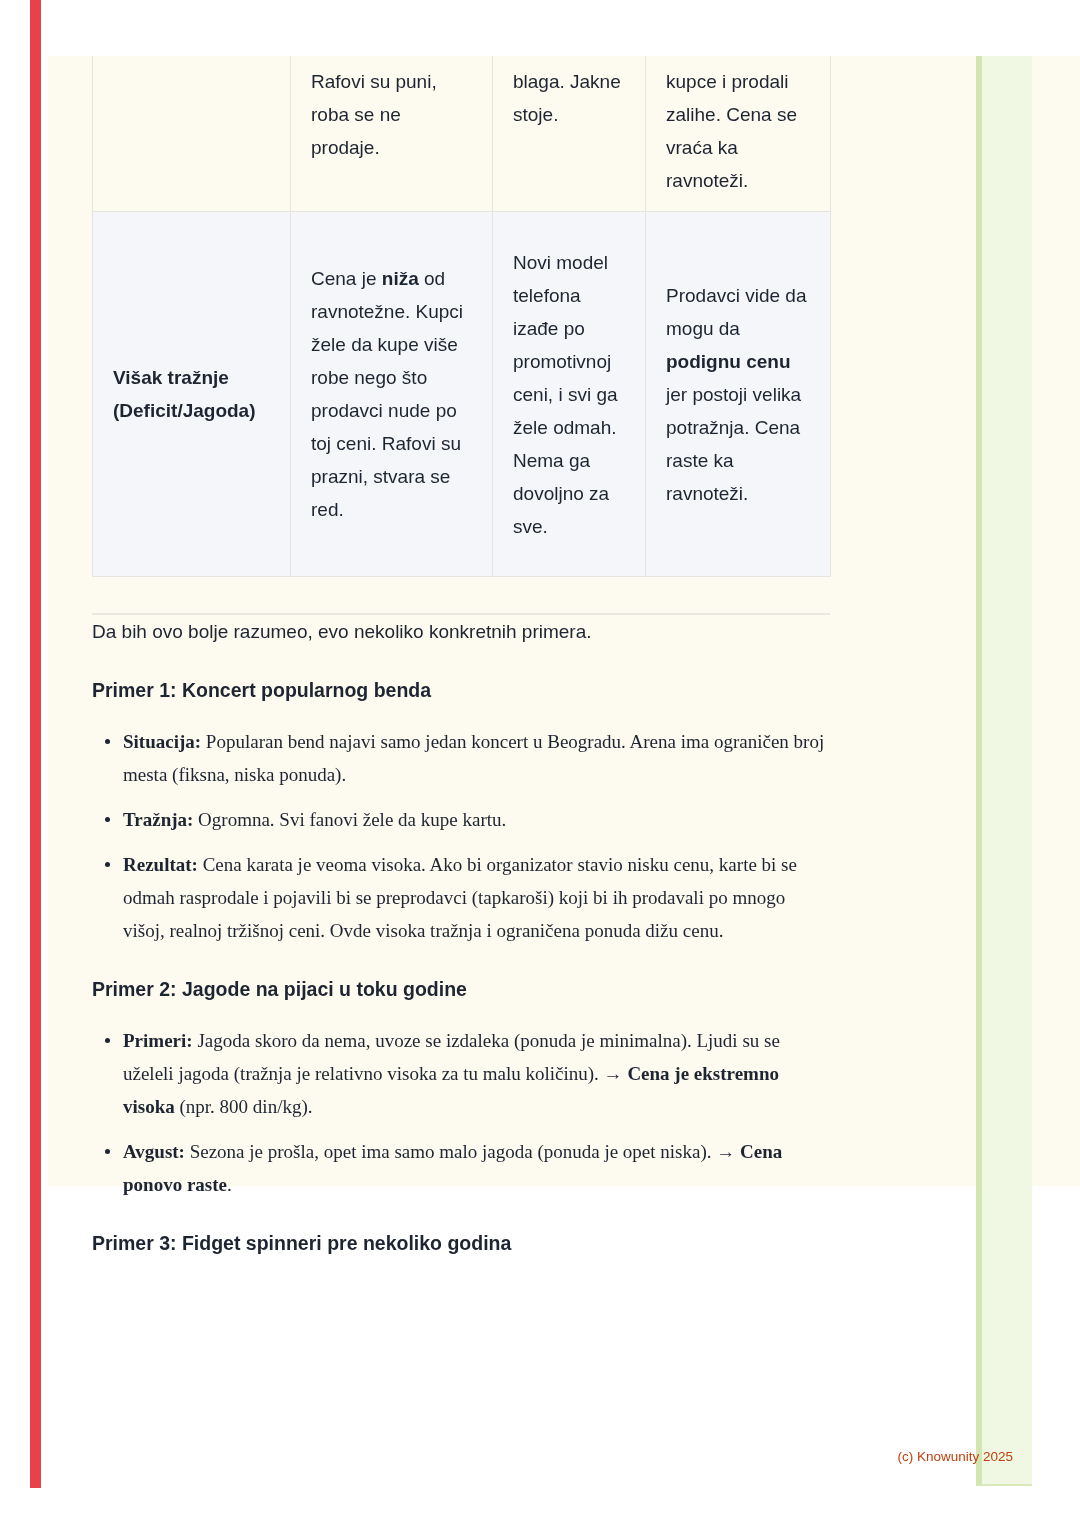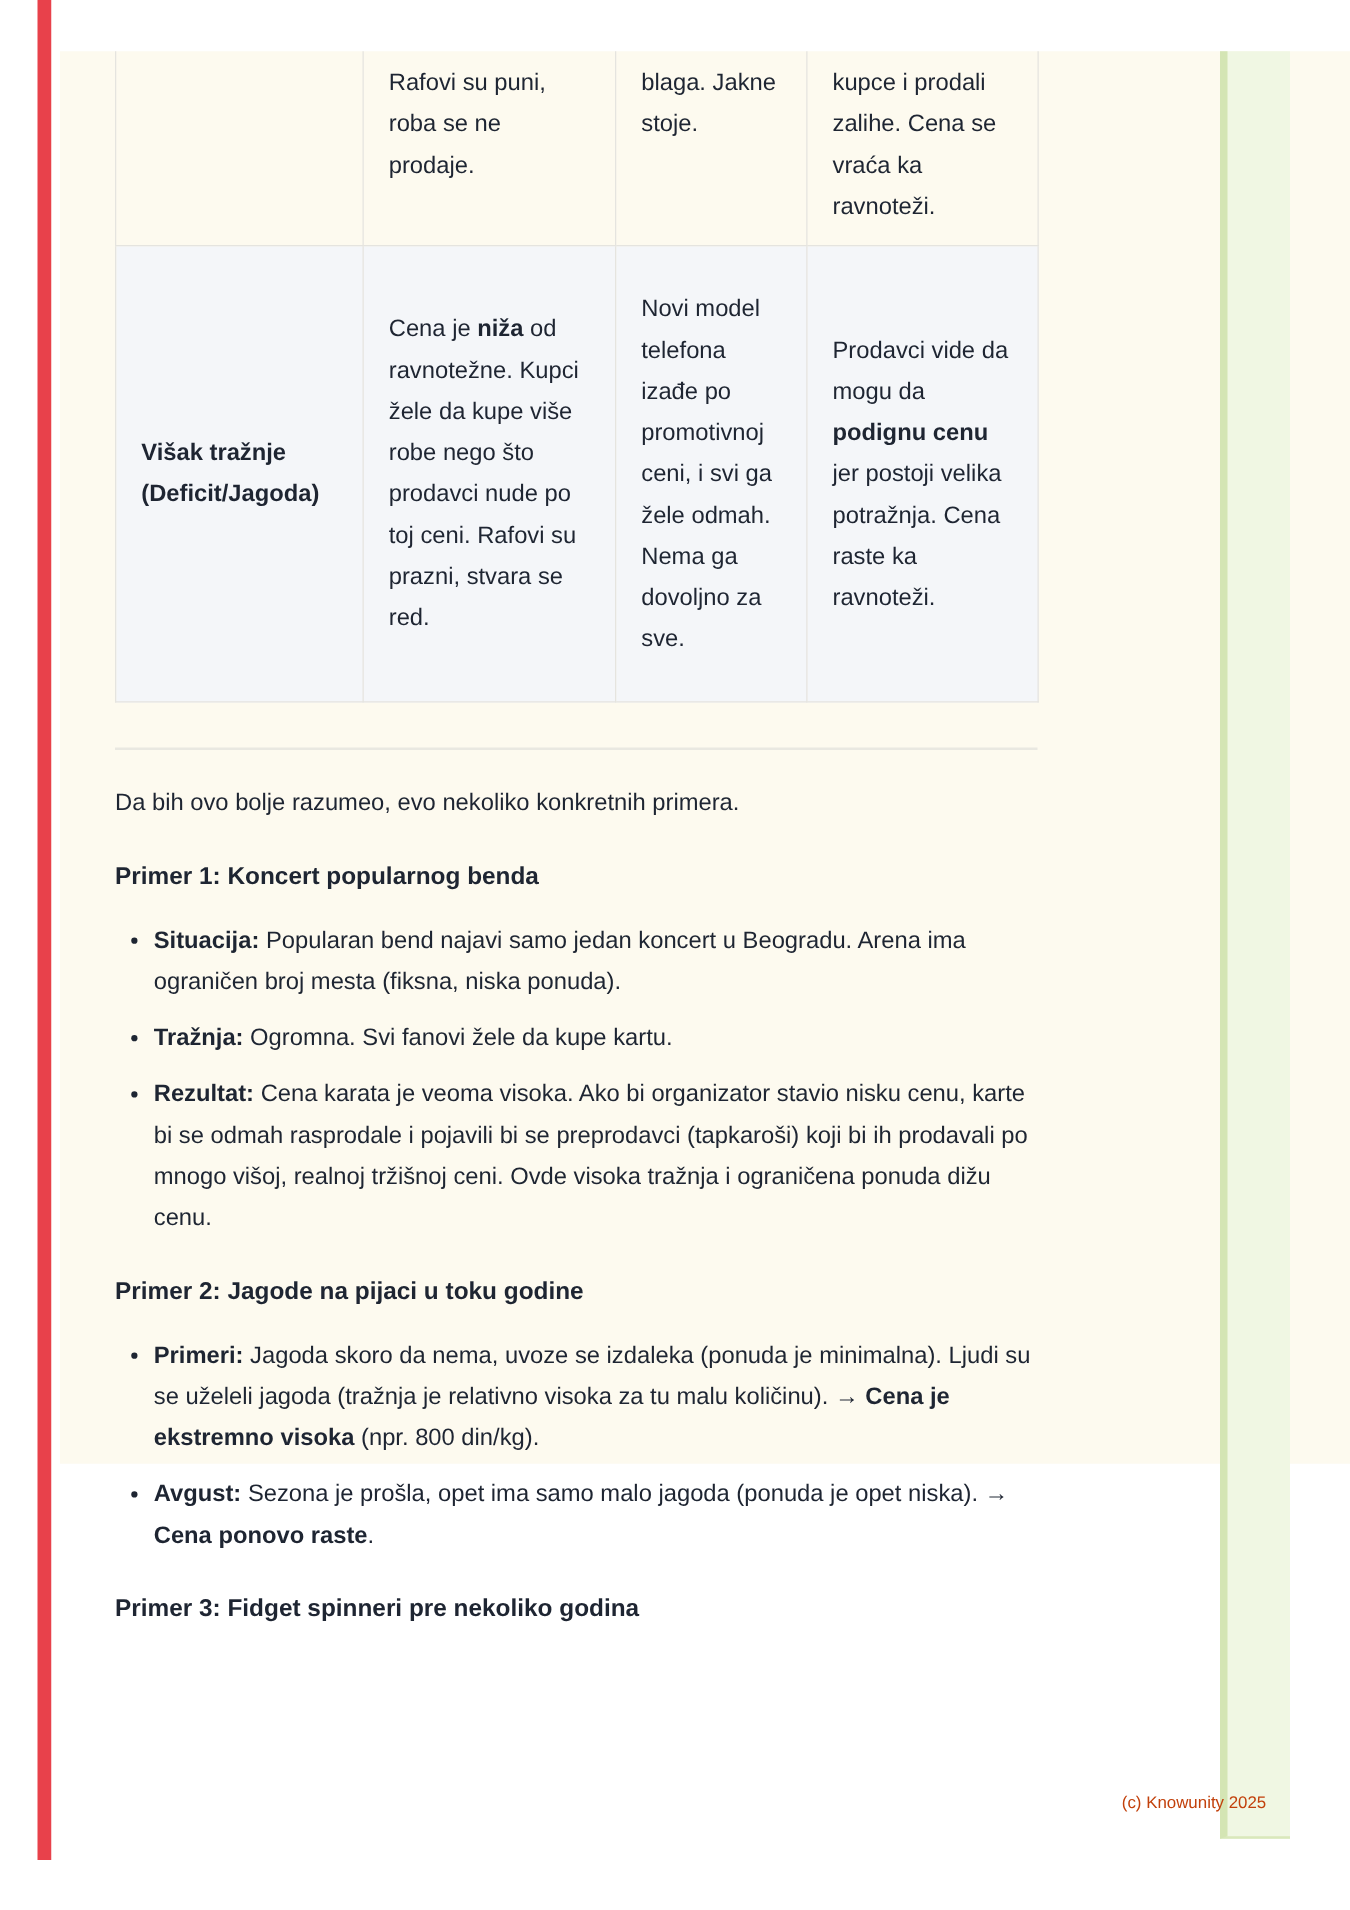--- a/index.html
+++ b/index.html
@@ -9,21 +9,21 @@
     background:#ffffff;
     font-family:"Liberation Sans","DejaVu Sans",sans-serif;
     color:#1e2532;
     overflow:hidden;
   }
   .red-stripe {
     position:absolute; left:30px; top:0; width:11px; height:1488px;
     background:#e8414b;
   }
   .page {
-    position:absolute; left:48px; top:41px; width:1032px; height:1130px;
+    position:absolute; left:48px; top:56px; width:1032px; height:1130px;
     background:#fdfaef;
   }
   .green-stripe {
     position:absolute; left:928px; top:0; width:56px; height:1430px;
     background:#f0f7e3;
     border-left:6px solid #d4e5b4;
     border-bottom:2px solid #d9e8bb;
   }
   .content { position:relative; margin-left:44px; width:738px; }
 
@@ -51,30 +51,31 @@
   hr.divider { border:none; border-top:2px solid #e9e8e1; margin-top:36px; }
 
   h1.section-title {
     margin-top:36px;
     color:#72c230;
     font-size:31px;
     line-height:37px;
     letter-spacing:-0.3px;
     font-weight:700;
   }
-  p.intro { margin-top:26px; font-size:19px; line-height:33px; }
+  p.intro { font-size:19px; line-height:33px; }
   h3.example-heading { margin-top:26px; font-size:19.5px; line-height:33px; }
 
   ul.example-list { list-style:none; margin-top:18px; }
   ul.example-list li {
     position:relative;
     padding-left:31px;
     font-size:19px;
     line-height:33px;
     margin-bottom:12px;
+    font-family:Liberation Serif, serif;
   }
   ul.example-list li::before {
     content:"";
     position:absolute; left:13px; top:14px;
     width:5px; height:5px; border-radius:50%;
     background:#1e2532;
   }
 
   .copyright {
     position:absolute; top:1393px; right:67px;

